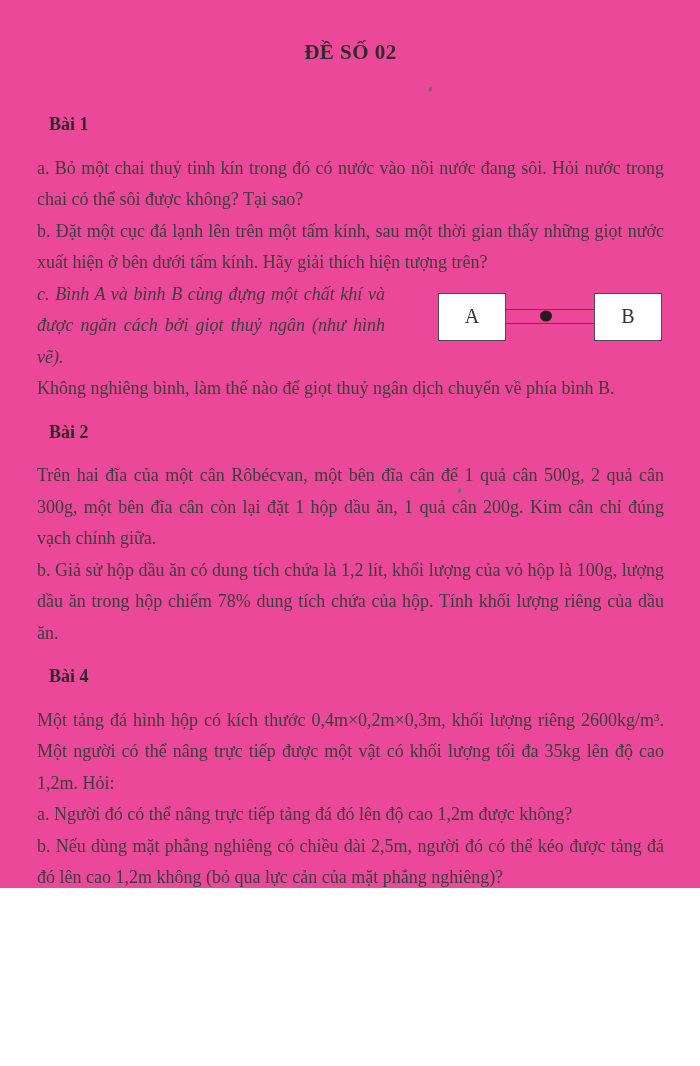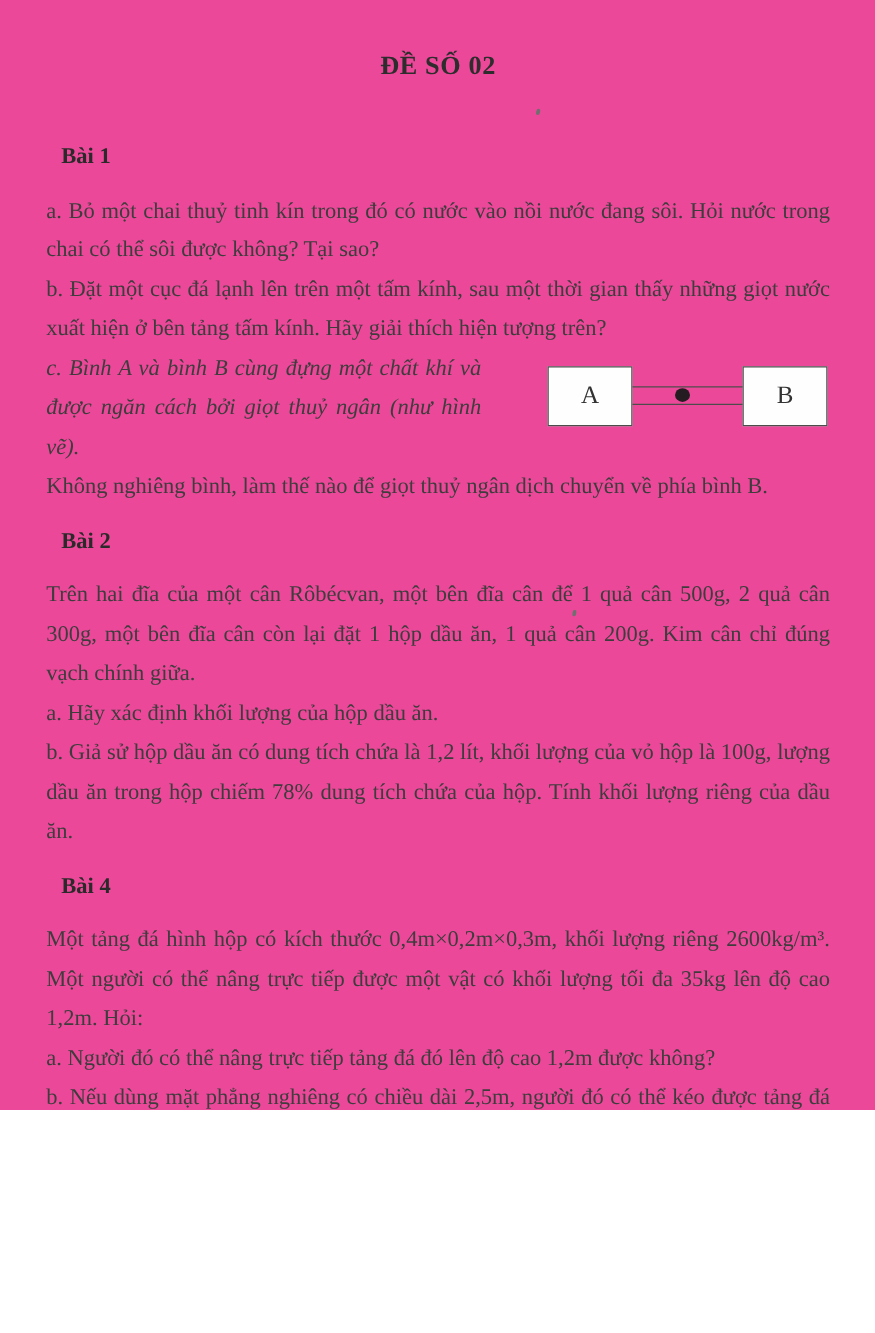--- a/index.html
+++ b/index.html
@@ -61,41 +61,40 @@
 <body>
 
 <div class="page">
   <div class="content">
 
     <h1 class="doc-title">ĐỀ SỐ 02</h1>
 
     <section>
       <h2 class="prob-heading">Bài 1</h2>
       <p class="para">a. Bỏ một chai thuỷ tinh kín trong đó có nước vào nồi nước đang sôi. Hỏi nước trong chai có thể sôi được không? Tại sao?</p>
-      <p class="para">b. Đặt một cục đá lạnh lên trên một tấm kính, sau một thời gian thấy những giọt nước xuất hiện ở bên tảng tấm kính. Hãy giải thích hiện tượng trên?</p>
+      <p class="para">b. Đặt một cục đá lạnh lên trên một tấm kính, sau một thời gian thấy những giọt nước xuất hiện ở bên dưới tấm kính. Hãy giải thích hiện tượng trên?</p>
       <div class="c-row">
         <p class="para c-text">c. Bình A và bình B cùng đựng một chất khí và được ngăn cách bởi giọt thuỷ ngân (như hình vẽ).</p>
         <div class="figure-wrap">
           <div class="fig-box">A</div>
           <div class="fig-tube">
             <span class="fig-drop"></span>
           </div>
           <div class="fig-box">B</div>
         </div>
       </div>
       <p class="para">Không nghiêng bình, làm thế nào để giọt thuỷ ngân dịch chuyển về phía bình B.</p>
     </section>
 
     <section>
       <h2 class="prob-heading">Bài 2</h2>
     </section>
 
     <section>
       <p class="para">Trên hai đĩa của một cân Rôbécvan, một bên đĩa cân để 1 quả cân 500g, 2 quả cân 300g, một bên đĩa cân còn lại đặt 1 hộp dầu ăn, 1 quả cân 200g. Kim cân chỉ đúng vạch chính giữa.</p>
-      <p class="para">a. Hãy xác định khối lượng của hộp dầu ăn.</p>
       <p class="para">b. Giả sử hộp dầu ăn có dung tích chứa là 1,2 lít, khối lượng của vỏ hộp là 100g, lượng dầu ăn trong hộp chiếm 78% dung tích chứa của hộp. Tính khối lượng riêng của dầu ăn.</p>
     </section>
 
     <section>
       <h2 class="prob-heading">Bài 4</h2>
       <p class="para">Một tảng đá hình hộp có kích thước 0,4m×0,2m×0,3m, khối lượng riêng 2600kg/m³. Một người có thể nâng trực tiếp được một vật có khối lượng tối đa 35kg lên độ cao 1,2m. Hỏi:</p>
       <p class="para">a. Người đó có thể nâng trực tiếp tảng đá đó lên độ cao 1,2m được không?</p>
       <p class="para">b. Nếu dùng mặt phẳng nghiêng có chiều dài 2,5m, người đó có thể kéo được tảng đá đó lên cao 1,2m không (bỏ qua lực cản của mặt phẳng nghiêng)?</p>
     </section>
 

